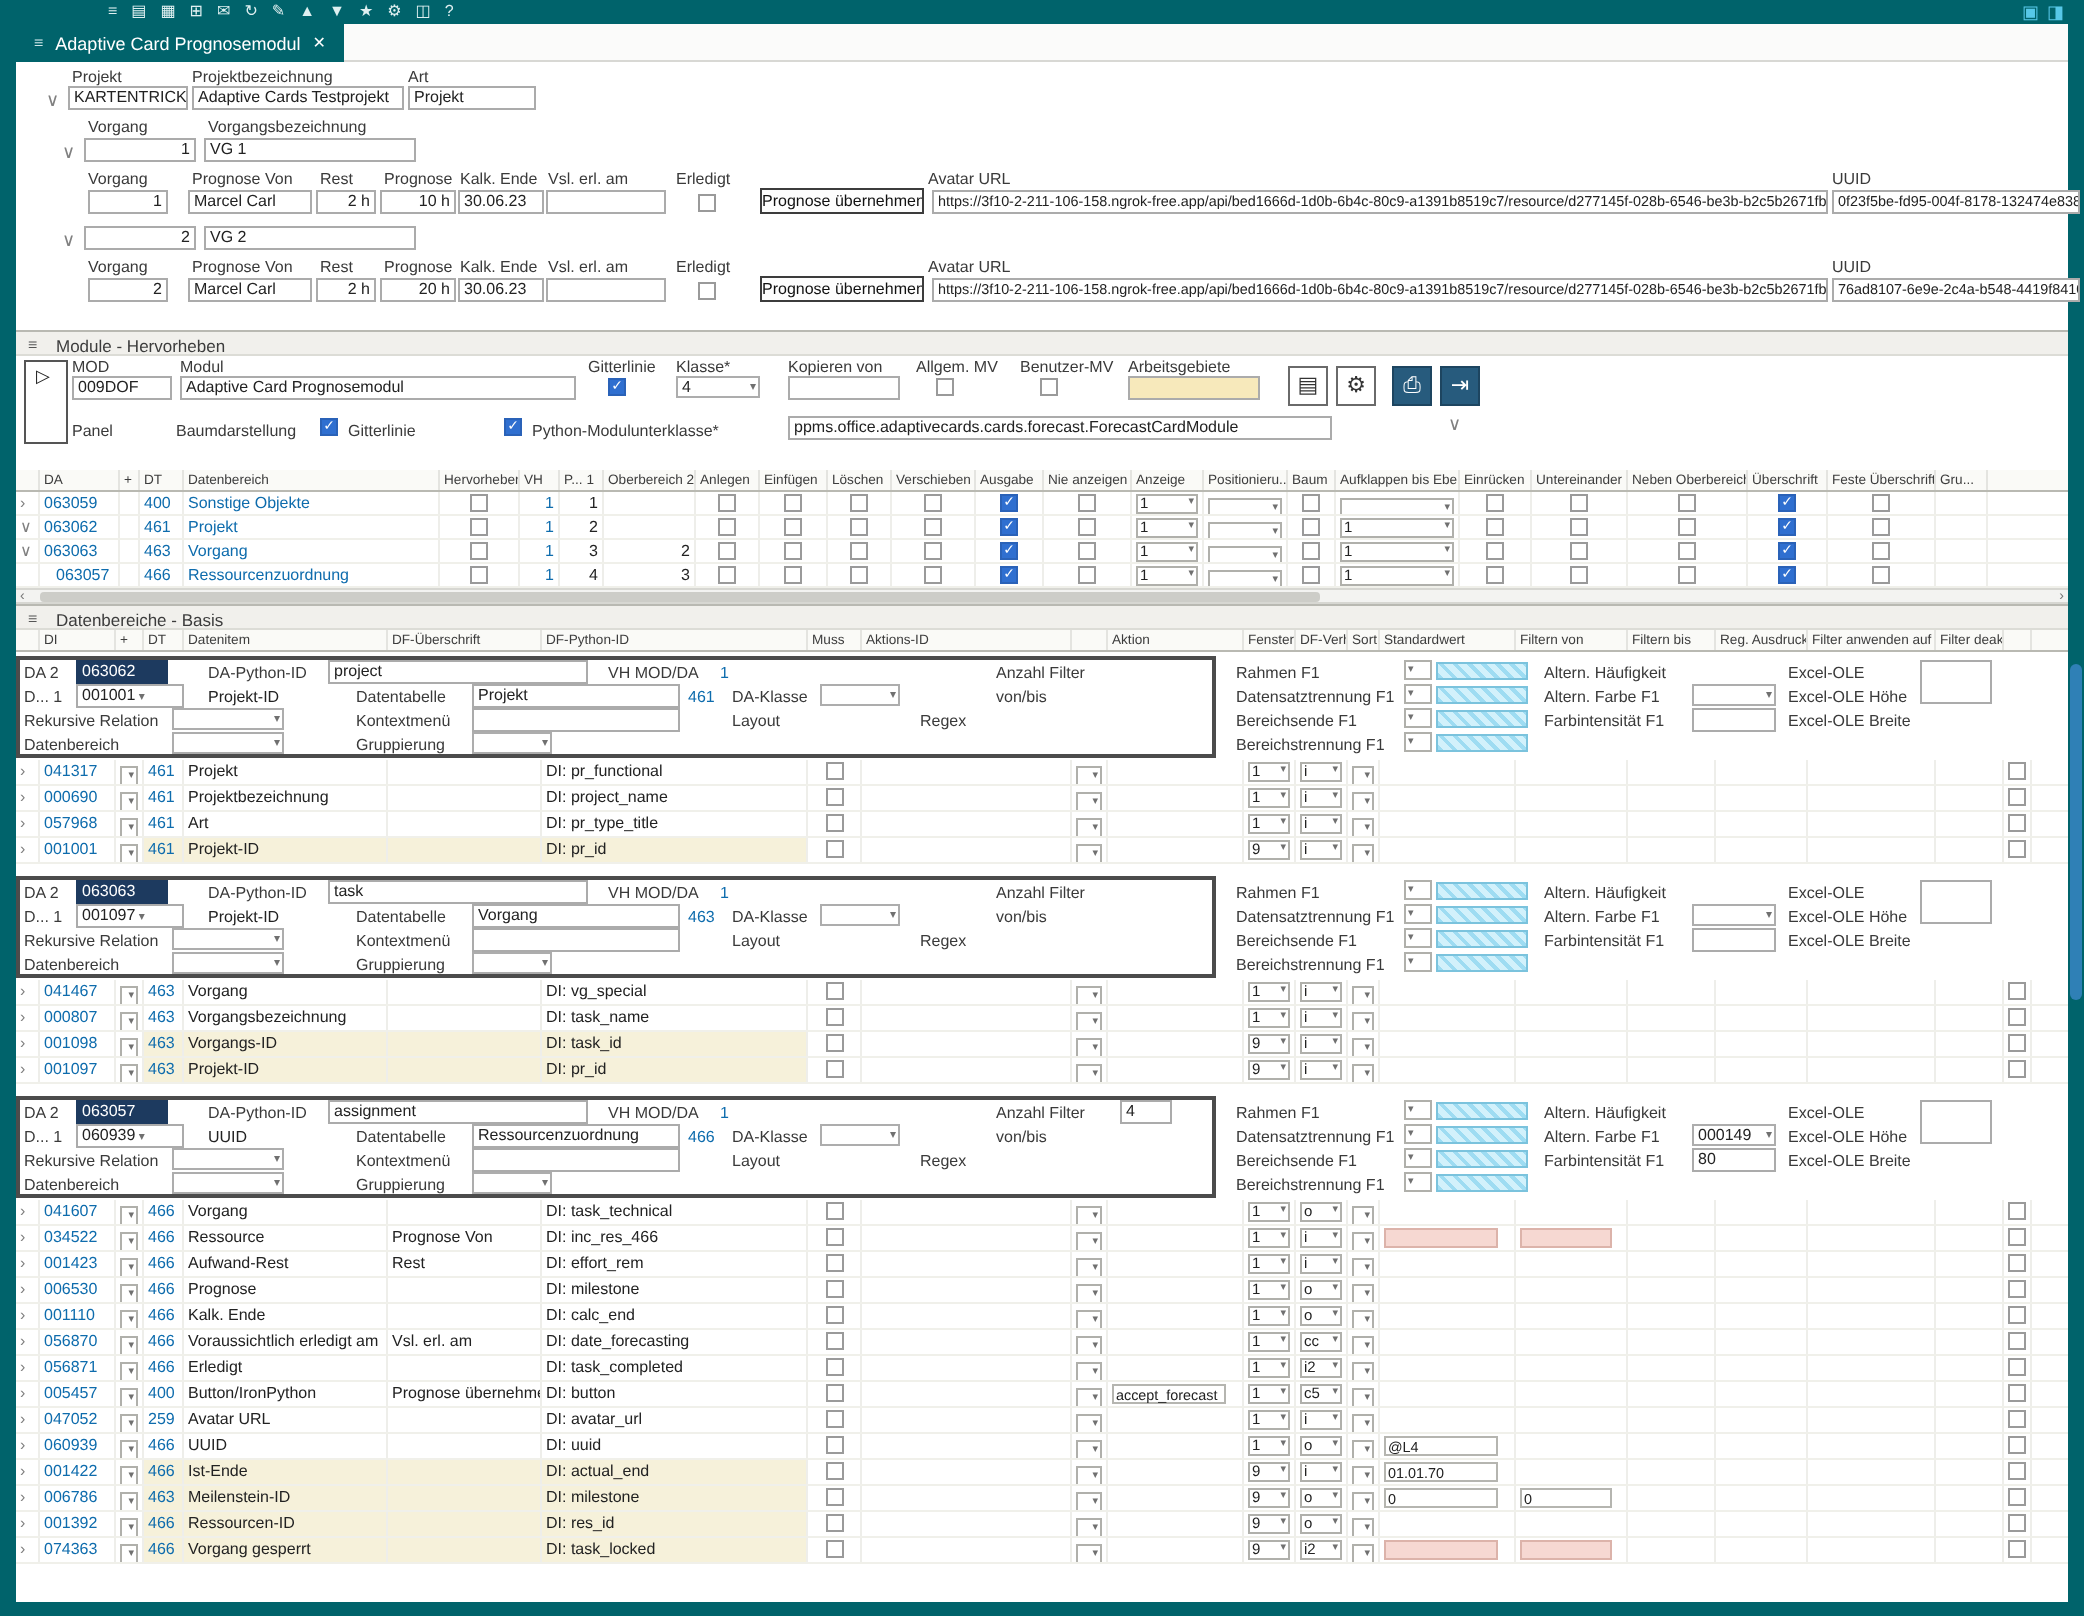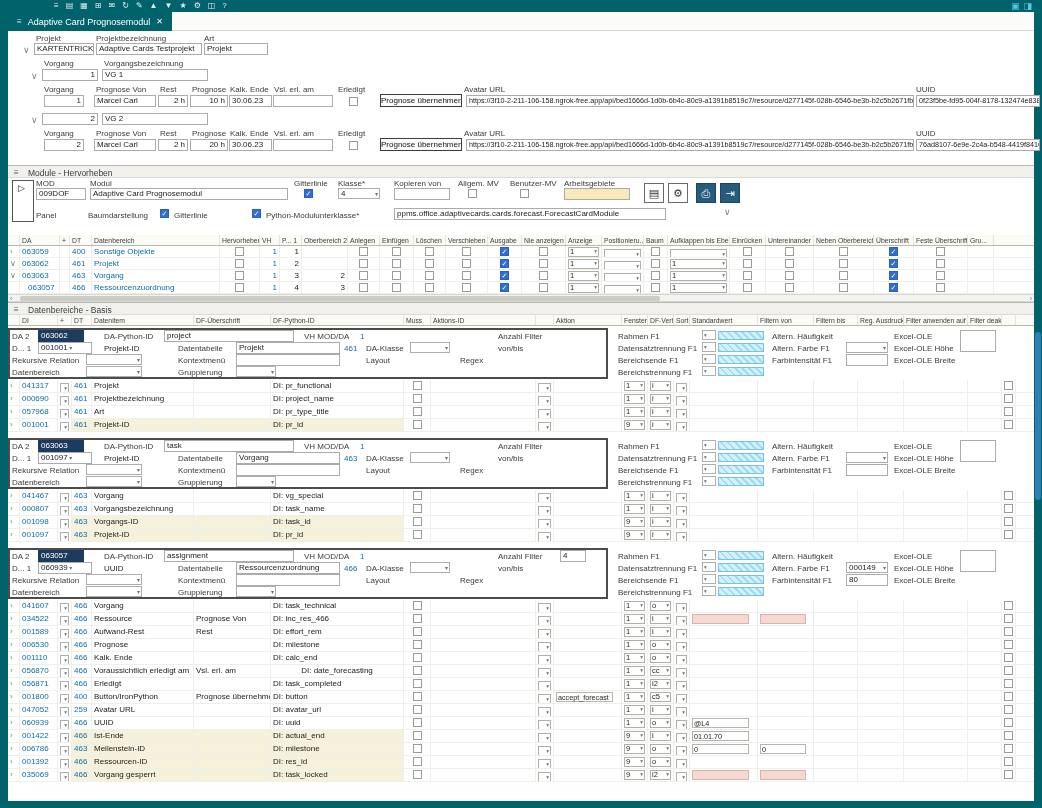--- a/index.html
+++ b/index.html
@@ -1148,21 +1148,21 @@
           <div class="c " style="width: 44px;"></div>
           <div class="c " style="width: 46px;"></div>
           <div class="c " style="width: 64px;"></div>
           <div class="c " style="width: 34px;"></div>
           <div class="c " style="width: 14px;">
             <span class="cb" style="margin: 1px auto; display: block;"></span>
           </div>
         </div>
         <div class="trow" style="height: 13px;">
           <div class="c " style="width: 12px;"><span style="color: rgb(128, 128, 128); font-size: 8px;">›</span></div>
-          <div class="c blue" style="width: 38px;"><span>001589</span></div>
+          <div class="c blue" style="width: 38px;"><span>001423</span></div>
           <div class="c " style="width: 14px;"><span class="celldd">
               <span></span>
               <span class="dda">▾</span>
             </span></div>
           <div class="c blue" style="width: 20px;"><span>466</span></div>
           <div class="c " style="width: 102px;"><span>Aufwand-Rest</span></div>
           <div class="c " style="width: 77px;"><span>Rest</span></div>
           <div class="c " style="width: 133px;"><span>DI: effort_rem</span></div>
           <div class="c " style="width: 27px;">
             <span class="cb" style="margin: 1px auto; display: block;"></span>
@@ -1282,21 +1282,21 @@
         <div class="trow" style="height: 13px;">
           <div class="c " style="width: 12px;"><span style="color: rgb(128, 128, 128); font-size: 8px;">›</span></div>
           <div class="c blue" style="width: 38px;"><span>056870</span></div>
           <div class="c " style="width: 14px;"><span class="celldd">
               <span></span>
               <span class="dda">▾</span>
             </span></div>
           <div class="c blue" style="width: 20px;"><span>466</span></div>
           <div class="c " style="width: 102px;"><span>Voraussichtlich erledigt am</span></div>
           <div class="c " style="width: 77px;"><span>Vsl. erl. am</span></div>
-          <div class="c " style="width: 133px; text-align: center;"><span>DI: date_forecasting</span></div>
+          <div class="c " style="width: 133px;"><span>DI: date_forecasting</span></div>
           <div class="c " style="width: 27px;">
             <span class="cb" style="margin: 1px auto; display: block;"></span>
           </div>
           <div class="c " style="width: 105px;"></div>
           <div class="c " style="width: 18px;"><span class="celldd">
               <span></span>
               <span class="dda">▾</span>
             </span></div>
           <div class="c " style="width: 68px;"></div>
           <div class="c " style="width: 26px;"><span class="celldd">
@@ -1358,21 +1358,21 @@
           <div class="c " style="width: 44px;"></div>
           <div class="c " style="width: 46px;"></div>
           <div class="c " style="width: 64px;"></div>
           <div class="c " style="width: 34px;"></div>
           <div class="c " style="width: 14px;">
             <span class="cb" style="margin: 1px auto; display: block;"></span>
           </div>
         </div>
         <div class="trow" style="height: 13px;">
           <div class="c " style="width: 12px;"><span style="color: rgb(128, 128, 128); font-size: 8px;">›</span></div>
-          <div class="c blue" style="width: 38px;"><span>001800</span></div>
+          <div class="c blue" style="width: 38px;"><span>005457</span></div>
           <div class="c " style="width: 14px;"><span class="celldd">
               <span></span>
               <span class="dda">▾</span>
             </span></div>
           <div class="c blue" style="width: 20px;"><span>400</span></div>
           <div class="c " style="width: 102px;"><span>Button/IronPython</span></div>
           <div class="c " style="width: 77px;"><span>Prognose übernehmen</span></div>
           <div class="c " style="width: 133px;"><span>DI: button</span></div>
           <div class="c " style="width: 27px;">
             <span class="cb" style="margin: 1px auto; display: block;"></span>
@@ -1610,21 +1610,21 @@
           <div class="c " style="width: 44px;"></div>
           <div class="c " style="width: 46px;"></div>
           <div class="c " style="width: 64px;"></div>
           <div class="c " style="width: 34px;"></div>
           <div class="c " style="width: 14px;">
             <span class="cb" style="margin: 1px auto; display: block;"></span>
           </div>
         </div>
         <div class="trow" style="height: 13px;">
           <div class="c " style="width: 12px;"><span style="color: rgb(128, 128, 128); font-size: 8px;">›</span></div>
-          <div class="c blue" style="width: 38px;"><span>035069</span></div>
+          <div class="c blue" style="width: 38px;"><span>074363</span></div>
           <div class="c " style="width: 14px;"><span class="celldd">
               <span></span>
               <span class="dda">▾</span>
             </span></div>
           <div class="c blue shade" style="width: 20px;"><span>466</span></div>
           <div class="c shade" style="width: 102px;"><span>Vorgang gesperrt</span></div>
           <div class="c shade" style="width: 77px;"><span></span></div>
           <div class="c shade" style="width: 133px;"><span>DI: task_locked</span></div>
           <div class="c " style="width: 27px;">
             <span class="cb" style="margin: 1px auto; display: block;"></span>

